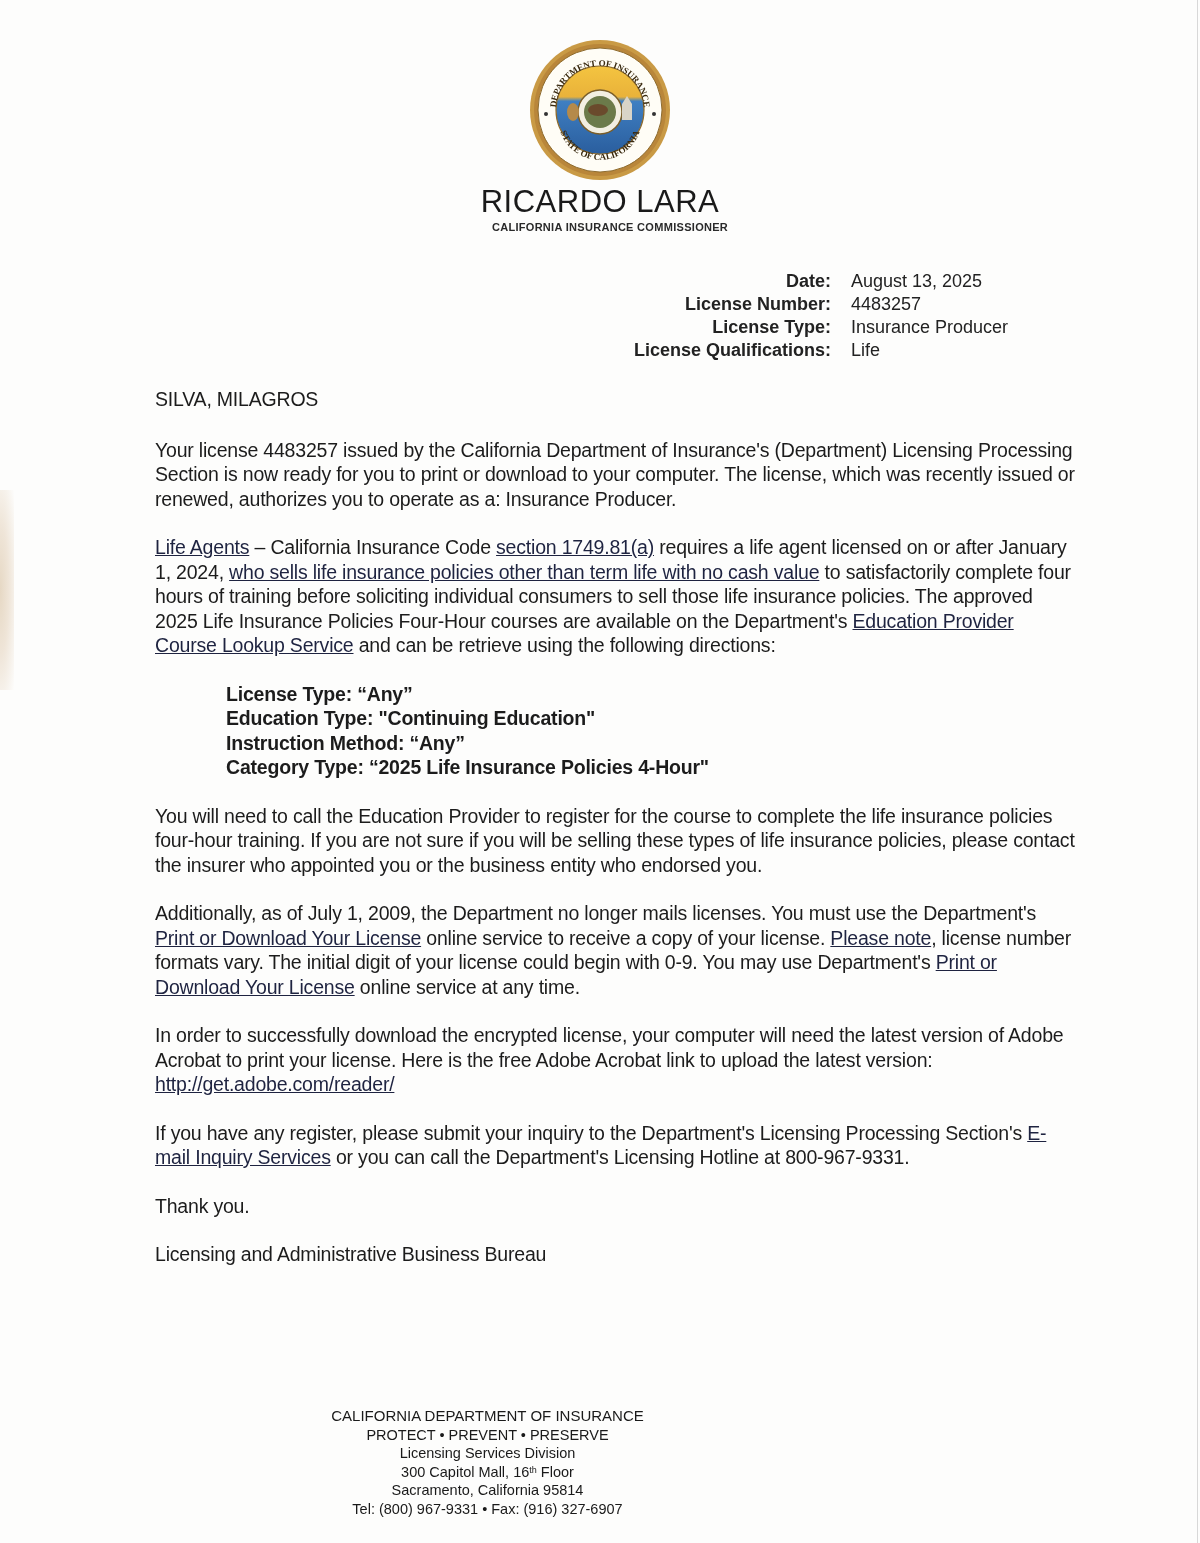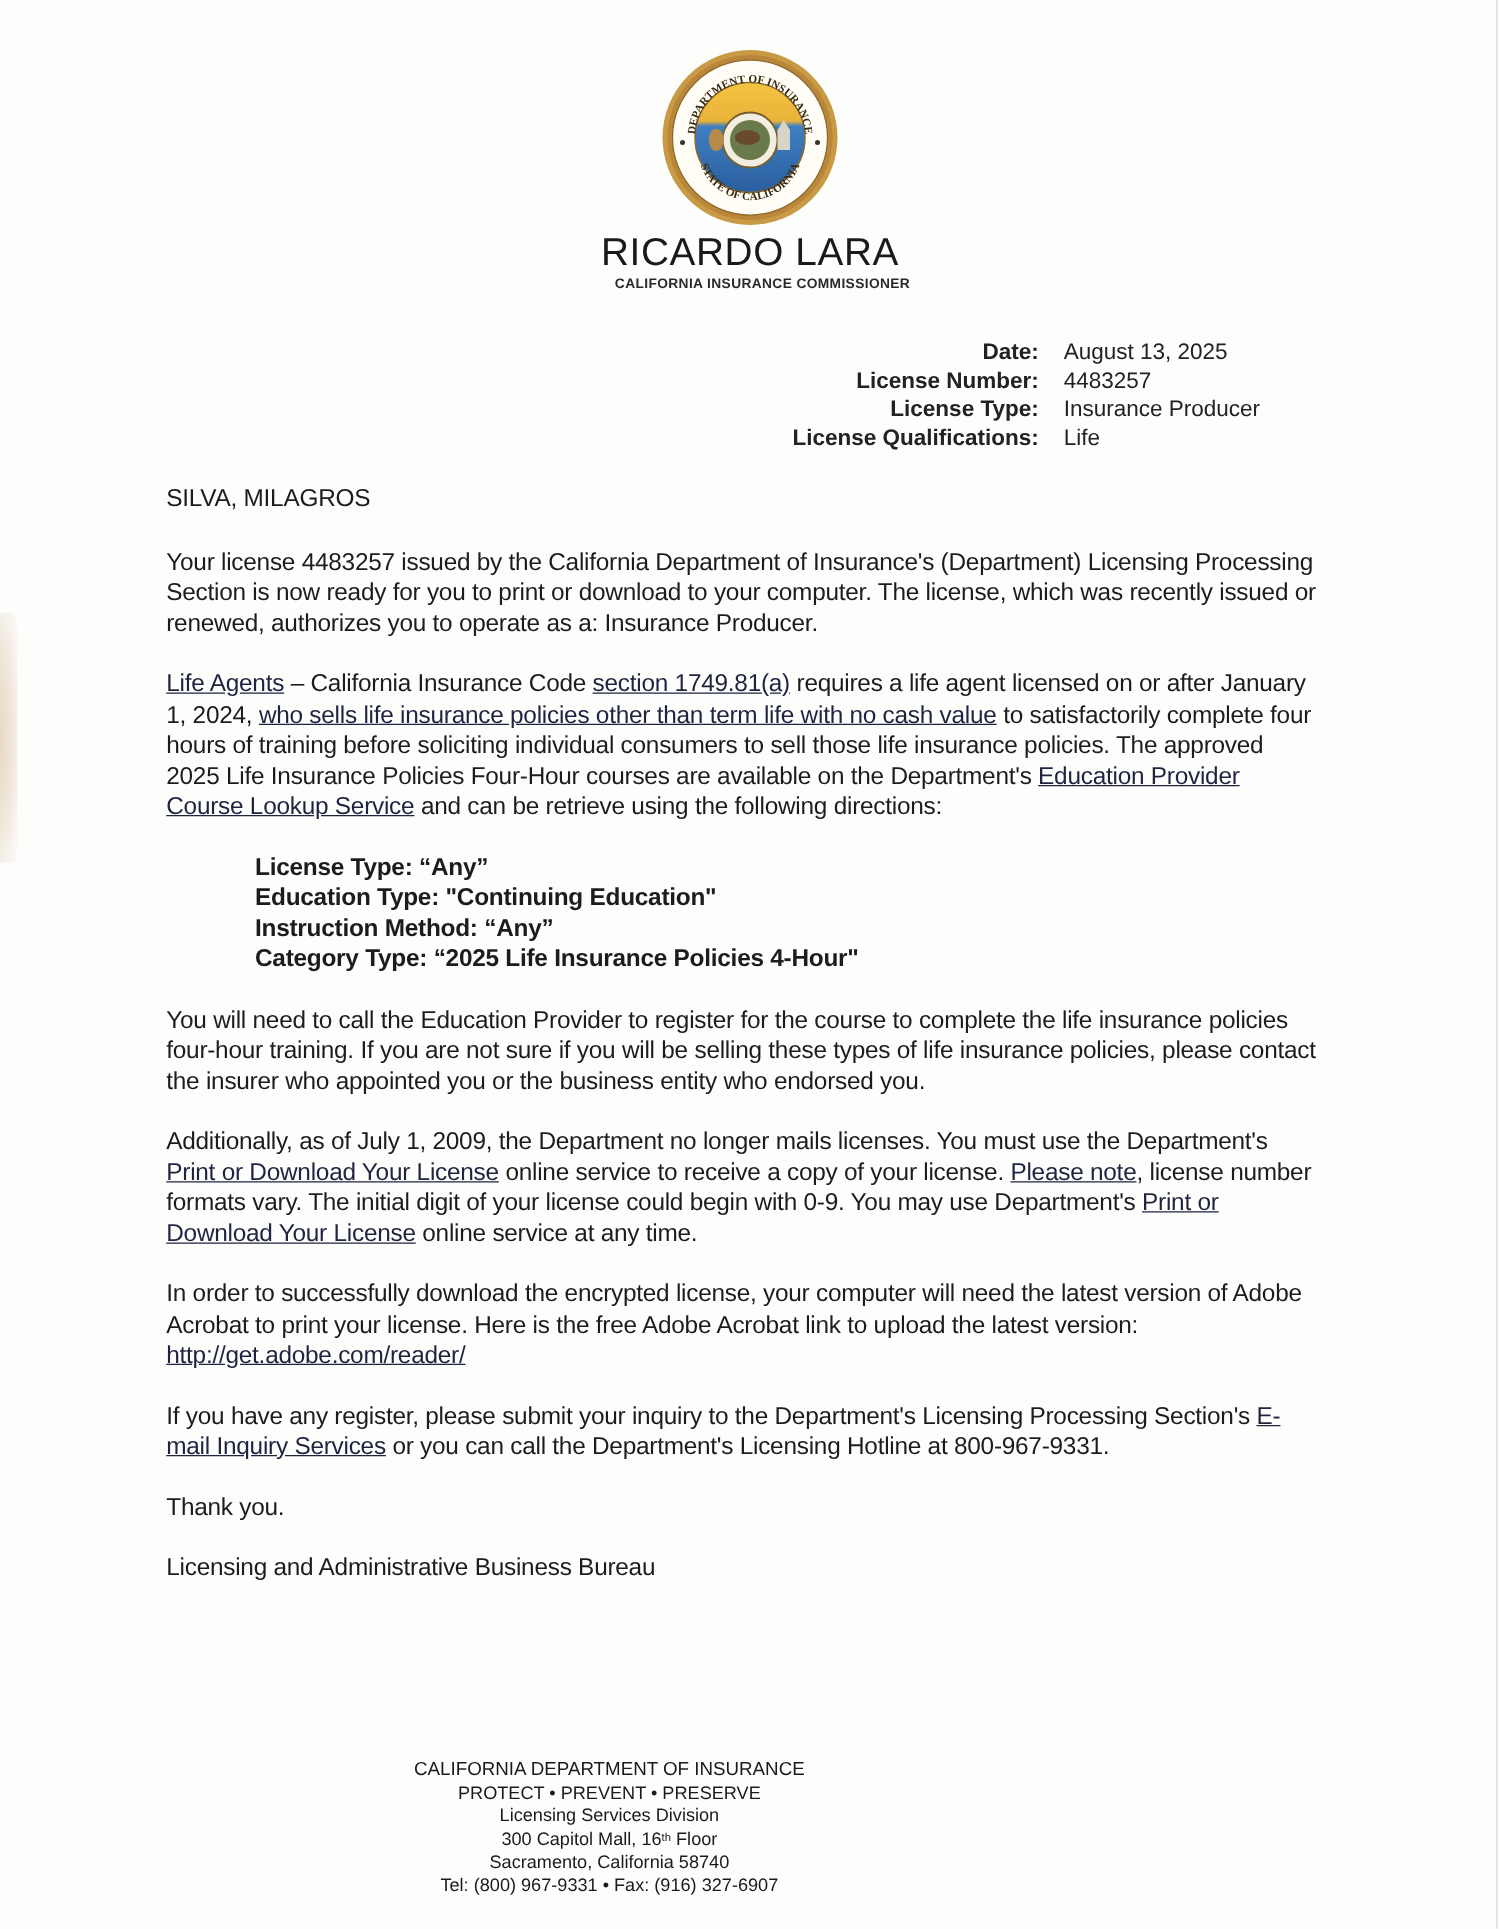--- a/index.html
+++ b/index.html
@@ -29,21 +29,21 @@
       font-size: 11px; font-weight: bold; letter-spacing: 0.3px; margin-top: 2px; color: #2a2a2a; padding-left: 20px;
     }
     .meta {
       position: absolute; left: 589px; top: 270px;
       font-size: 18px; line-height: 23px;
     }
     .meta-row { display: flex; }
     .meta-label { width: 242px; text-align: right; font-weight: bold; color: #222; }
     .meta-value { margin-left: 20px; color: #222; }
     .content {
-      position: absolute; left: 133px; top: 387px; width: 925px;
+      position: absolute; left: 155px; top: 387px; width: 925px;
       font-size: 19.5px; line-height: 24.5px; color: #1c1c1c;
       letter-spacing: -0.2px;
     }
     .content p { margin: 0 0 24px 0; }
     .recipient { margin-bottom: 26px !important; }
     .link { color: #1e2340; text-decoration: underline; cursor: pointer; }
     .directions { margin: 0 0 24px 71px; padding: 0; list-style: none; }
     .directions li { margin: 0; font-weight: bold; }
     .footer {
       position: absolute; left: 0; top: 1407px; width: 975px; text-align: center;
@@ -137,15 +137,15 @@
   <p>Thank you.</p>
 
   <p>Licensing and Administrative Business Bureau</p>
 </main>
 
 <footer class="footer">
   <div class="dept">CALIFORNIA DEPARTMENT OF INSURANCE</div>
   <div>PROTECT • PREVENT • PRESERVE</div>
   <div>Licensing Services Division</div>
   <div><span>300 Capitol Mall, 16</span><sup>th</sup><span> Floor</span></div>
-  <div>Sacramento, California 58740</div>
+  <div>Sacramento, California 95814</div>
   <div>Tel: (800) 967-9331 • Fax: (916) 327-6907</div>
 </footer>
 
 </body></html>

